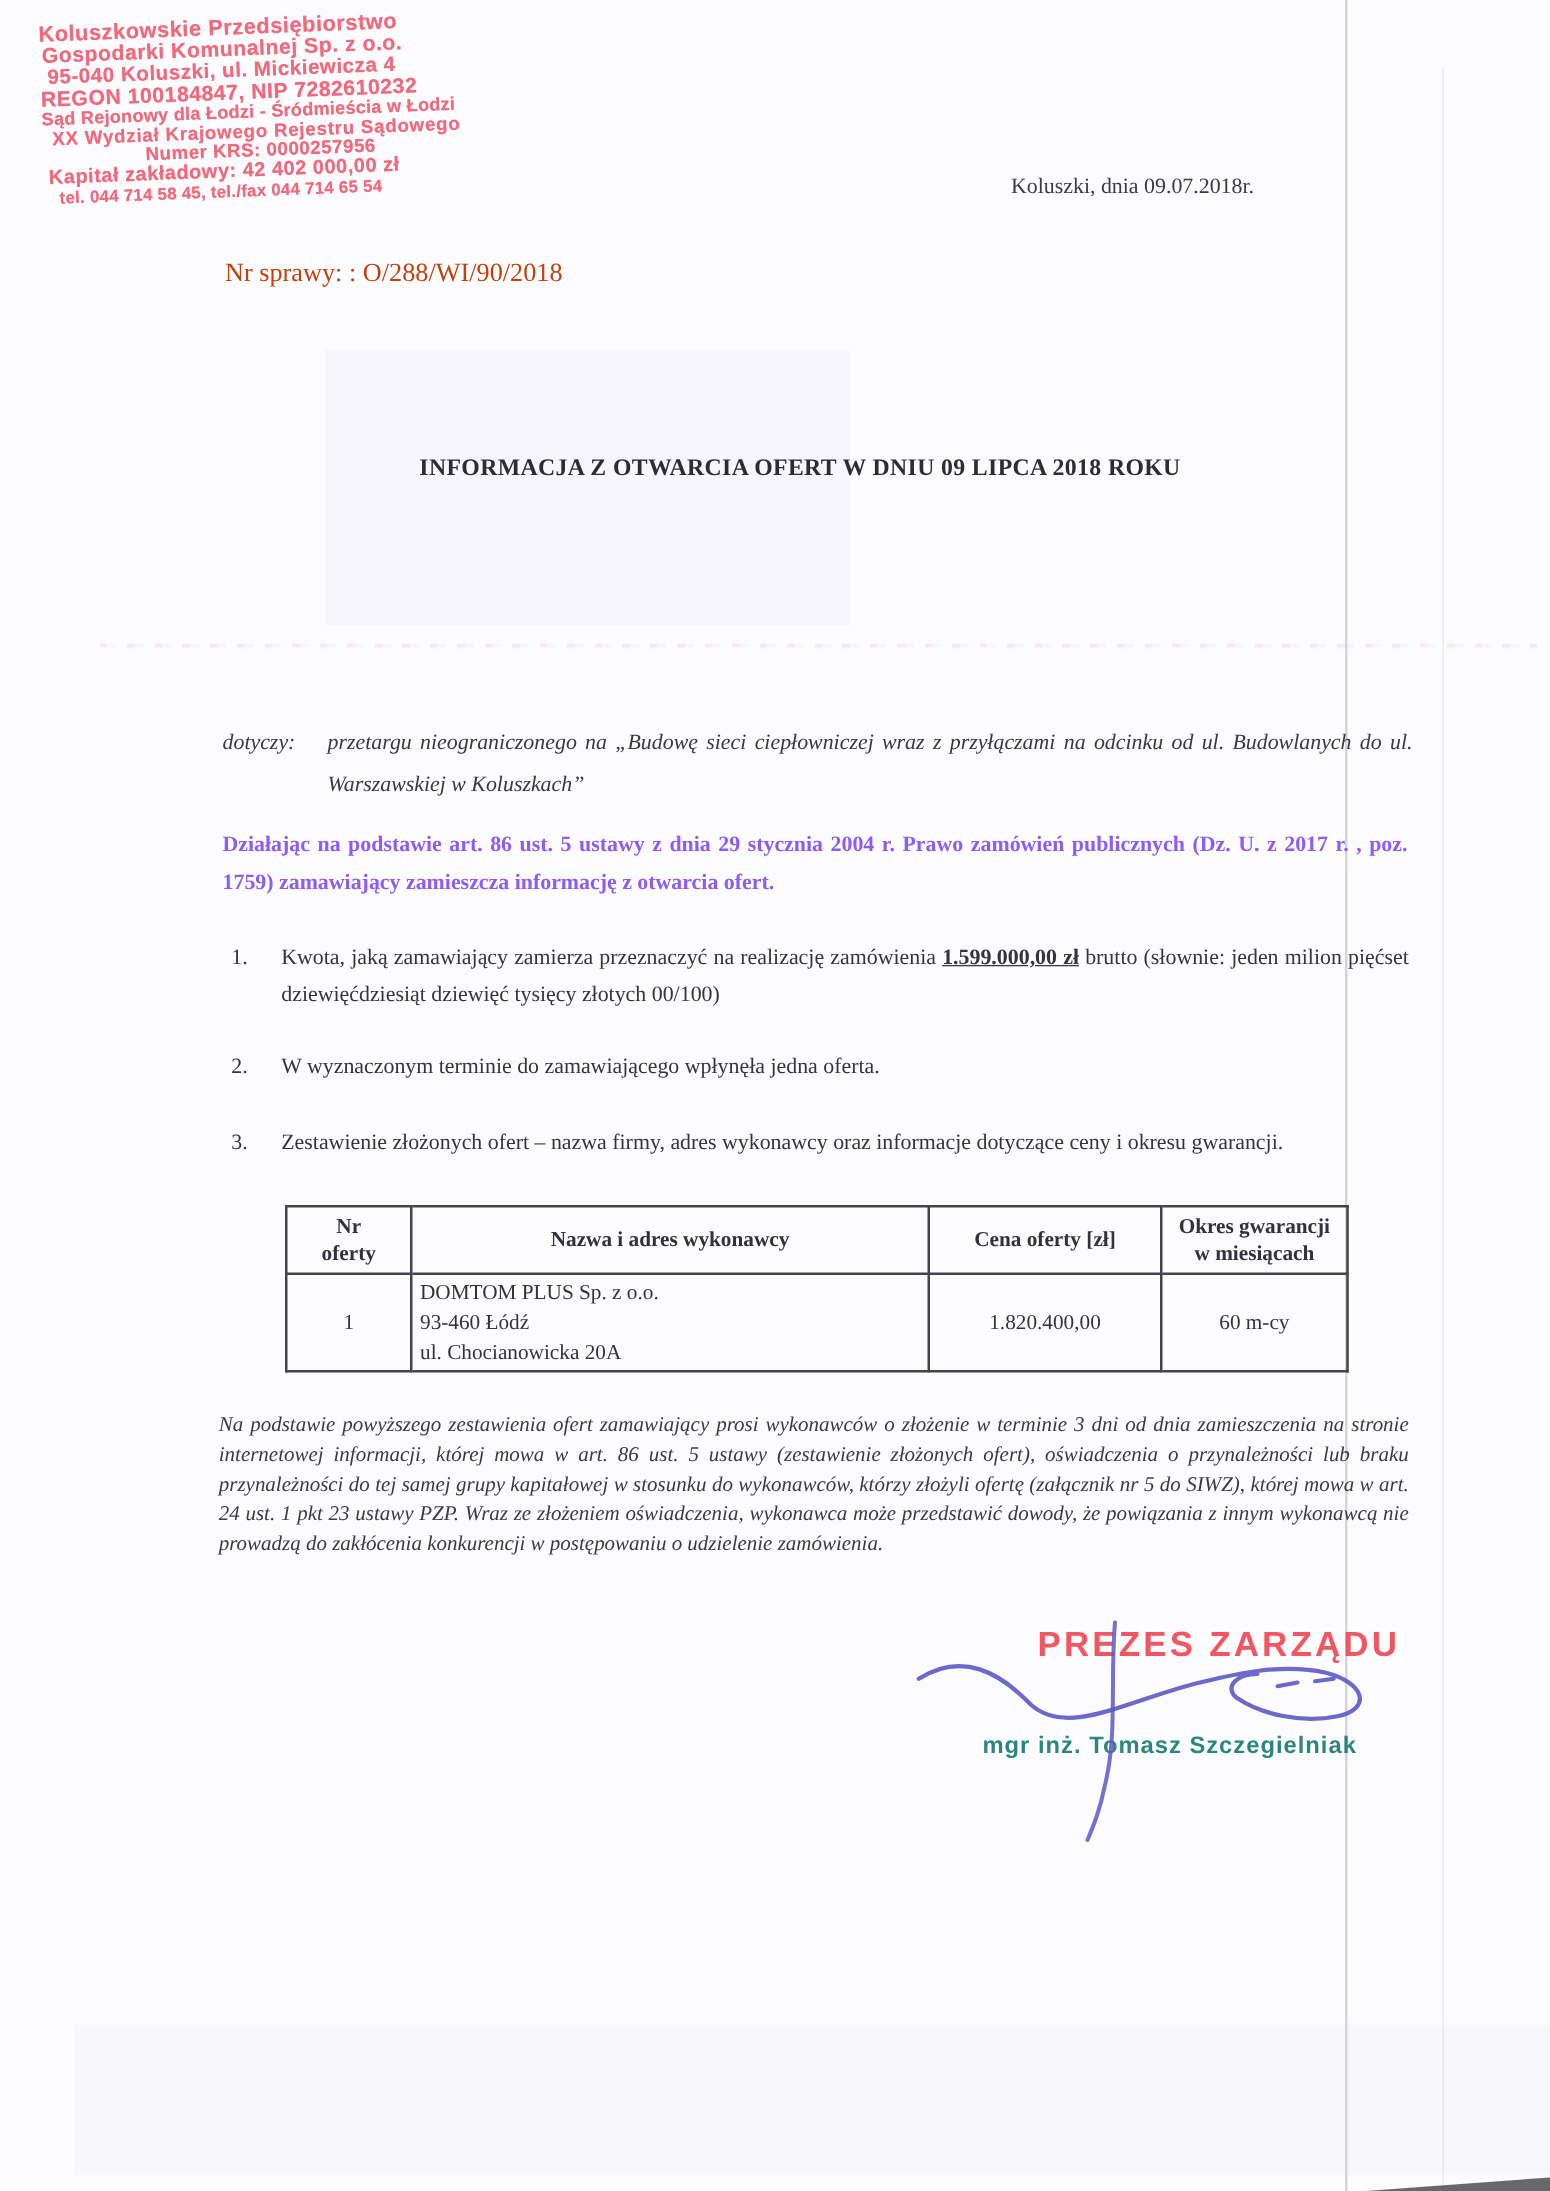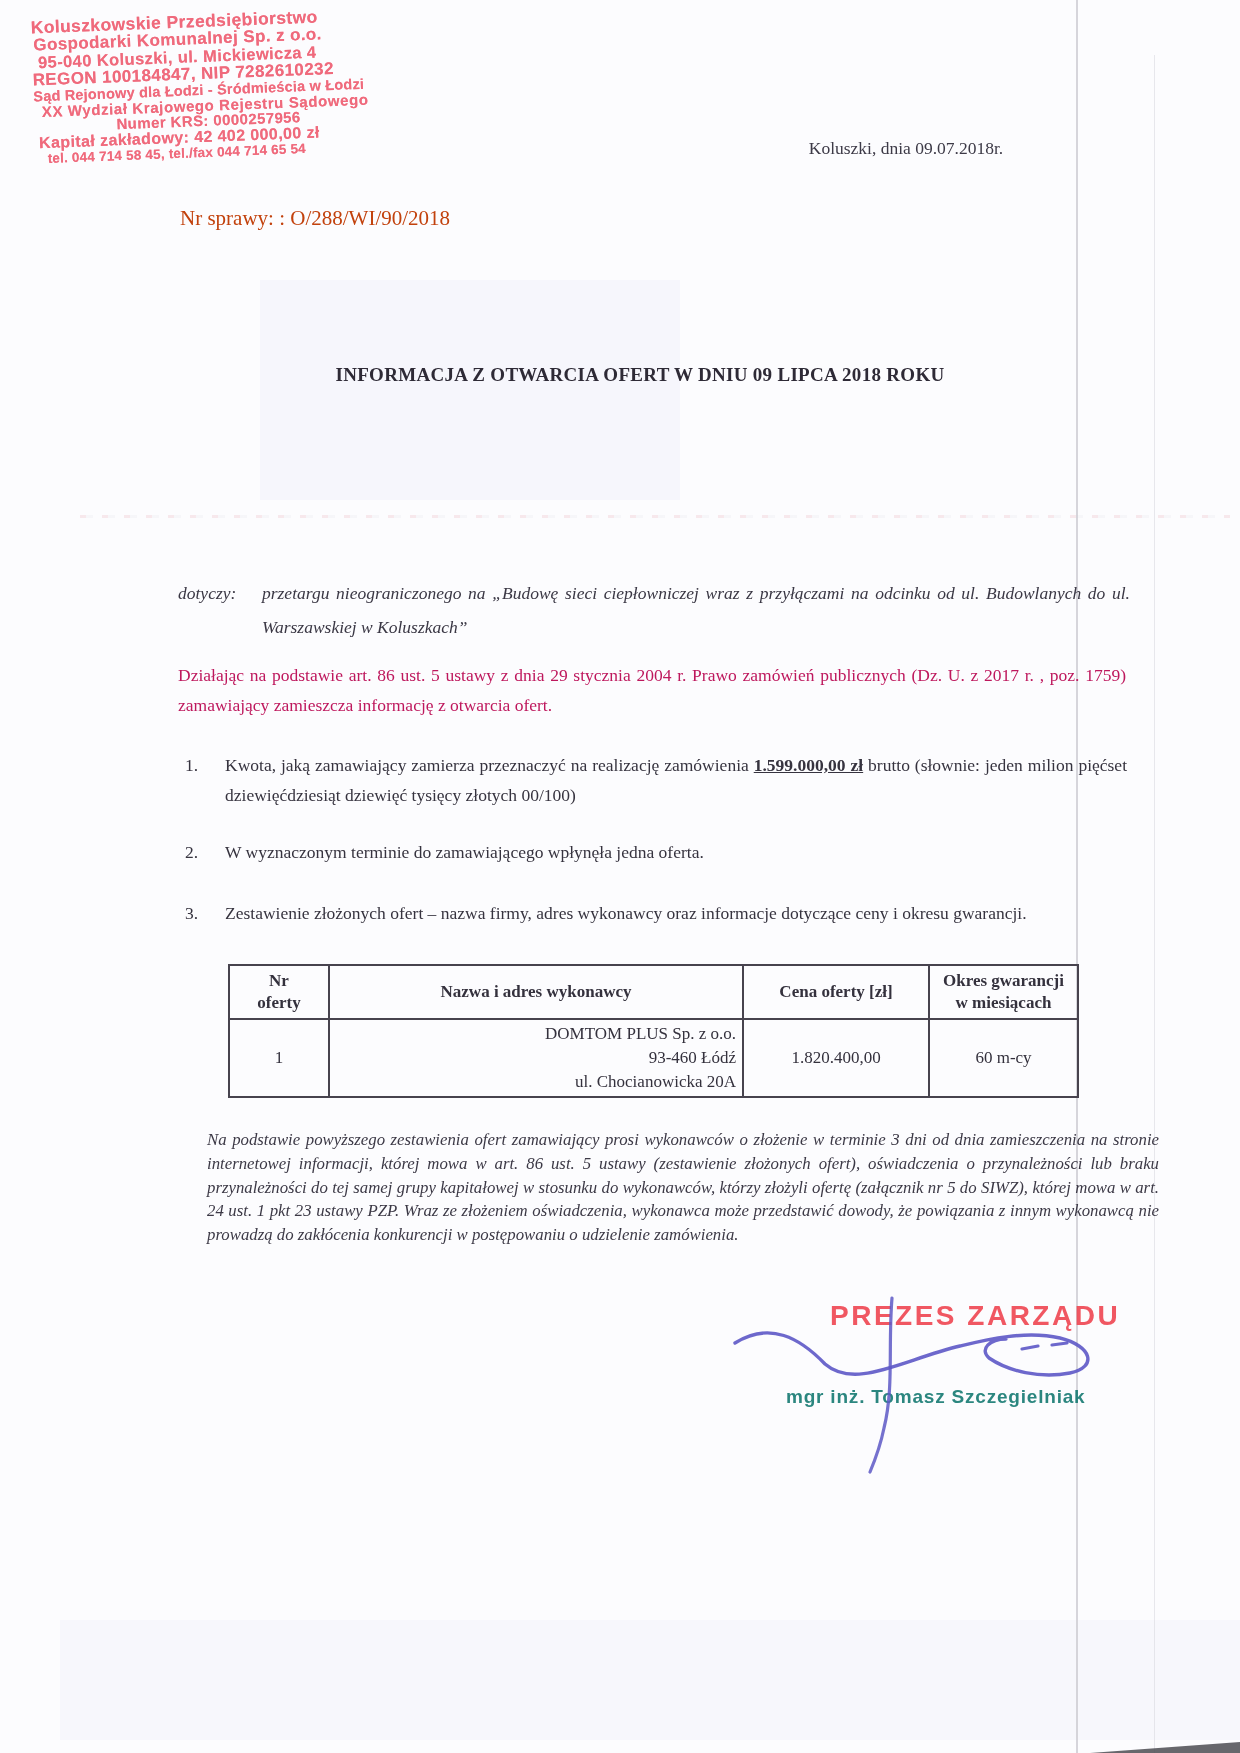--- a/index.html
+++ b/index.html
@@ -66,21 +66,21 @@
 
   .subject {
     position:absolute; left:178px; top:540px; width:952px;
     display:flex; font-style:italic; font-size:17.5px; line-height:34px; color:#3a3744;margin-top:36px;
   }
   .subject .lbl { flex:0 0 84px; }
   .subject .txt { flex:1; text-align:justify; }
 
   .intro {
     position:absolute; left:178px; top:660px; width:948px;
-    font-size:17.5px; line-height:30px; text-align:justify; color:#be185d;
+    font-size:17.5px; line-height:30px; text-align:justify; color:#8b5cf6;font-weight:bold;
   }
 
   .num-list { position:absolute; left:185px; top:750px; width:942px; }
   .num-item { display:flex; margin-bottom:27px; font-size:17.5px; line-height:30px; color:#36333f; }
   .num-item .no { flex:0 0 40px; }
   .num-item .body { flex:1; text-align:justify; }
   .num-item:nth-child(2) { margin-bottom:31px; }
   .bold-amt { font-weight:700;text-decoration:underline; }
 
   .offers-table {
@@ -91,27 +91,27 @@
   .offers-table th, .offers-table td {
     border:2px solid #47434e; padding:2px 6px; vertical-align:middle;
   }
   .offers-table th { font-weight:700; text-align:center; line-height:22px; height:48px; }
   .offers-table td { line-height:24px; }
   .col-nr { width:100px; }
   .col-name { width:414px; }
   .col-price { width:186px; }
   .col-war { width:149px; }
   .cell-nr, .cell-price, .cell-war { text-align:center; }
-  .cell-name { text-align:right; padding-left:10px; }
+  .cell-name { text-align:left; padding-left:10px; }
   .cell-name span { display:block; }
   .hdr-l2 { display:block; }
 
   .closing {
     position:absolute; left:175px; top:1128px; width:952px;
-    font-style:italic; font-size:16.8px; line-height:23.8px; text-align:justify; color:#3c3946;margin-left:32px;
+    font-style:italic; font-size:16.8px; line-height:23.8px; text-align:justify; color:#3c3946;
   }
 
   .sig-role {
     position:absolute; left:830px; top:1300px;
     font-family:"Liberation Sans", sans-serif; font-weight:700;
     font-size:28px; letter-spacing:2.5px; color:#f04a55; opacity:.92;
   }
   .sig-name {
     position:absolute; left:786px; top:1386px;
     font-family:"Liberation Sans", sans-serif; font-weight:700;

